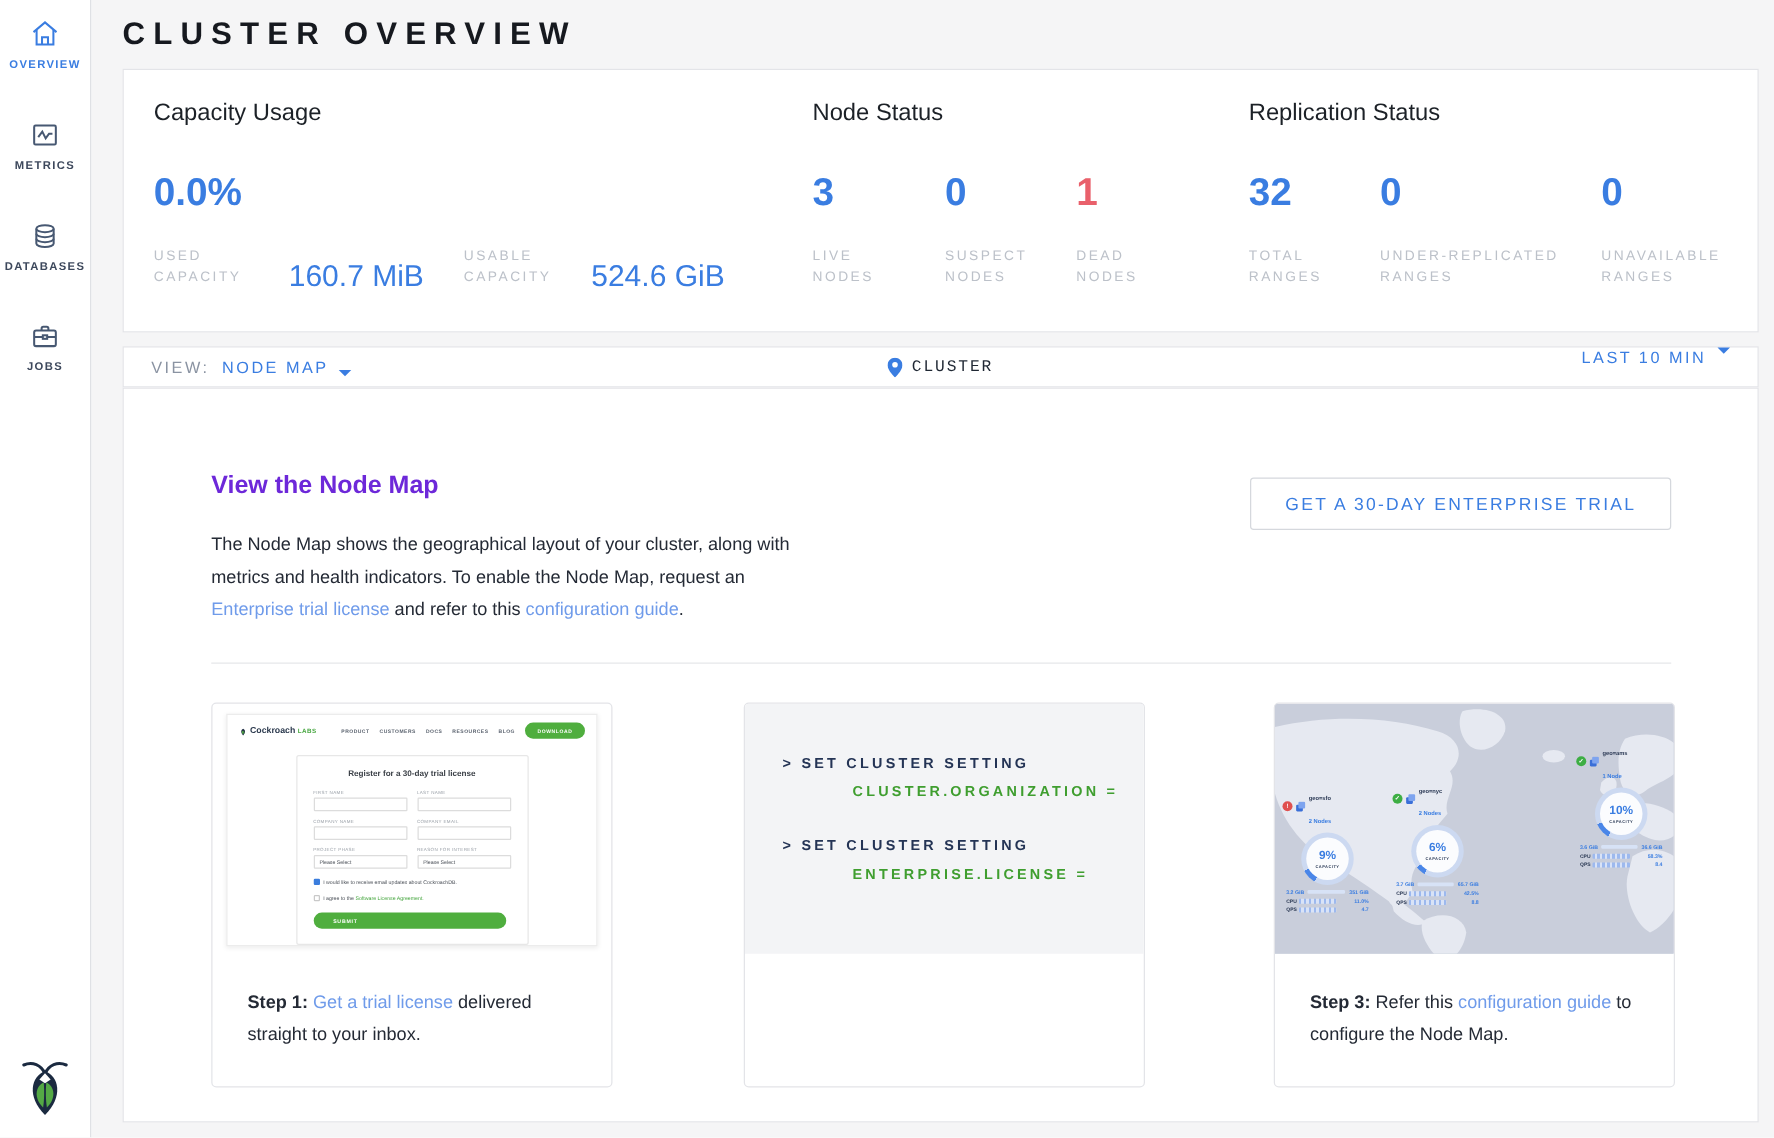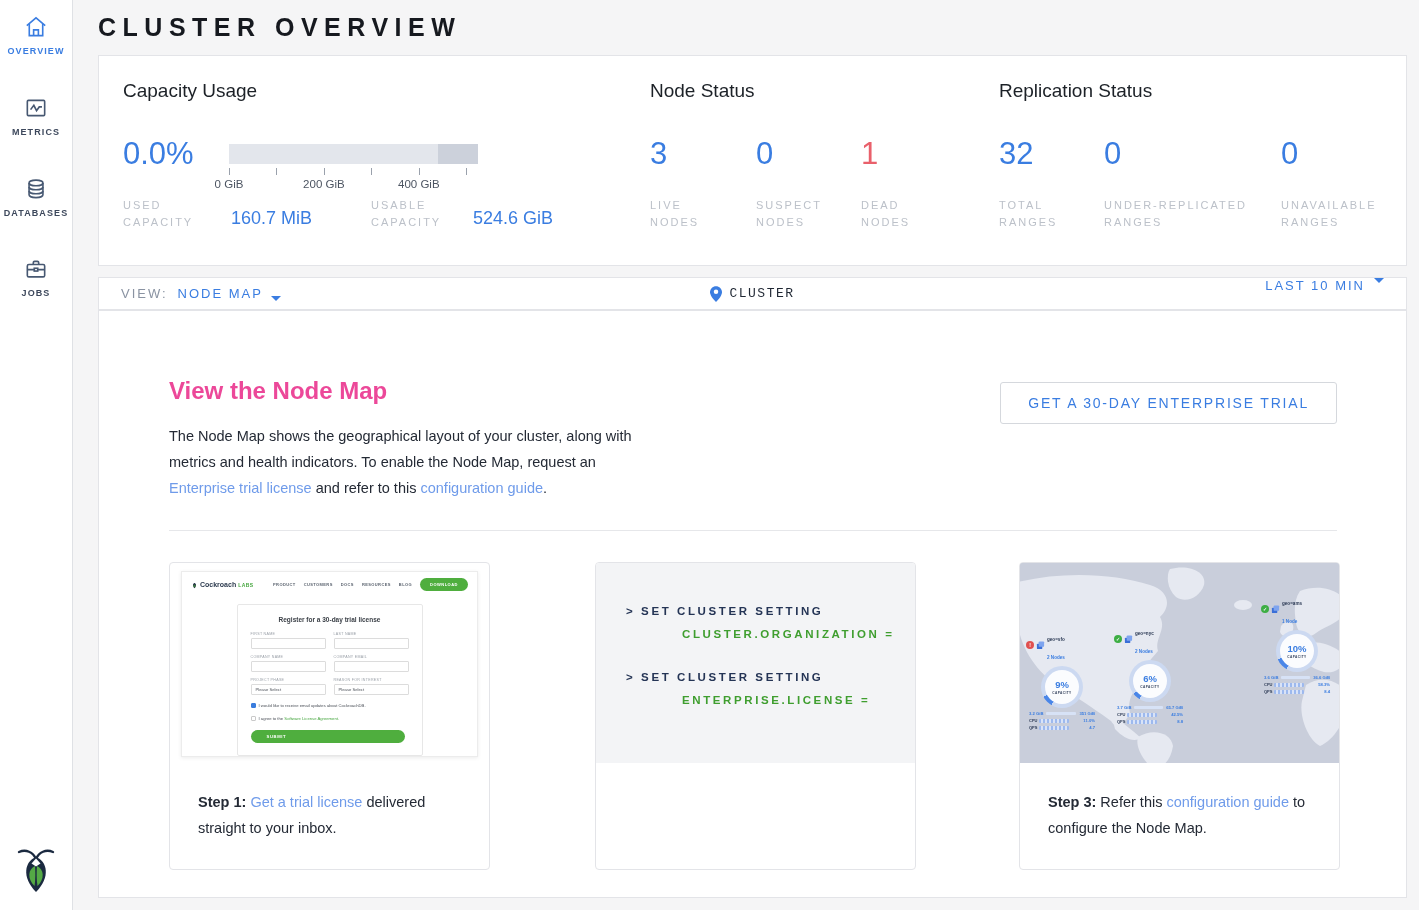--- a/index.html
+++ b/index.html
@@ -18,24 +18,24 @@
 
   
   .content { position:absolute; left:73px; top:0; width:1346px; height:910px; }
   .page-title { position:absolute; left:25px; top:13px; font-size:25px; font-weight:600; letter-spacing:6.5px; color:#16191f; }
 
   .panel { position:absolute; background:#fff; border:1px solid #e3e4e8; }
 
   
   .stats-panel { left:25px; top:55px; width:1309px; height:211px; }
   .sec-title { position:absolute; font-size:19px; color:#1c2127; font-weight:400; }
-  .stat-val { position:absolute; font-size:31px; font-weight:400; color:#3a7de1; }
+  .stat-val { position:absolute; font-size:31px; font-weight:700; color:#3a7de1; }
   .stat-val.alert { color:#e9606b; }
   .stat-lbl { position:absolute; font-size:11px; letter-spacing:2px; color:#bcc1c9; line-height:17px; }
-  .stat-sub { position:absolute; font-size:18px; color:#3a7de1; }
+  .stat-sub { position:absolute; font-size:24px; color:#3a7de1; }
 
   .gauge { position:absolute; left:130px; top:88px; width:249px; }
   .gauge-bar { position:relative; height:20px; width:100%; display:flex; }
   .gauge-light { width:83.9%; background:#e3e6ec; }
   .gauge-dark { width:16.1%; background:#ccd1db; }
   .gauge-ticks { position:relative; height:10px; margin-top:4px; }
   .tick { position:absolute; top:0; width:1px; height:7px; background:#9aa1ac; }
   .gauge-labels { position:relative; height:14px; }
   .gtl { position:absolute; transform:translateX(-50%); font-size:11.5px; color:#4d5562; white-space:nowrap; }
 
@@ -43,21 +43,21 @@
   .view-bar { left:25px; top:277px; width:1309px; height:33px; font-size:13px; }
   .vb-left { position:absolute; left:22px; top:0; height:31px; display:flex; align-items:center; gap:10px; }
   .vb-view { color:#8a93a2; letter-spacing:2px; }
   .vb-sel { color:#3a7de1; letter-spacing:2px; display:flex; align-items:flex-end; gap:8px; cursor:pointer; }
   .vb-center { position:absolute; left:0; right:0; top:0; height:31px; display:flex; align-items:center; justify-content:center; gap:7px; color:#1f2733; letter-spacing:1.5px;font-family:Liberation Mono, monospace; }
   .vb-right { position:absolute; right:22px; top:0; height:31px; display:flex; align-items:flex-start; gap:9px; color:#3a7de1; letter-spacing:2px; cursor:pointer; }
   .chev { width:0; height:0; border-left:5px solid transparent; border-right:5px solid transparent; border-top:5px solid #3a7de1; display:inline-block; }
 
   
   .main-panel { left:25px; top:310px; width:1309px; height:588px; }
-  .nm-heading { position:absolute; left:70px; top:66px; font-size:24px; font-weight:600; color:#ec4899; }
+  .nm-heading { position:absolute; left:70px; top:66px; font-size:20px; font-weight:600; color:#6d28d9; }
   .nm-desc { position:absolute; left:70px; top:112px; width:468px; font-size:14.5px; line-height:26px; color:#242a35; }
   a.lnk { color:#6f9bea; text-decoration:none; cursor:pointer; }
   .trial-btn { position:absolute; right:69px; top:71px; background:#fff; border:1px solid #d5d8dd; border-radius:3px; padding:12px 27px; font-size:14px; letter-spacing:1.8px; color:#3a7de1; font-family:inherit; cursor:pointer; }
   .nm-divider { position:absolute; left:70px; right:69px; top:219px; border-top:1px solid #e6e7ea; }
 
   .card { position:absolute; top:251px; width:321px; height:308px; border:1px solid #e3e4e8; border-radius:4px; background:#fff; overflow:hidden; }
   .card-img { position:relative; width:100%; height:200px; overflow:hidden; }
   .card-caption { padding:26px 28px 0; font-size:14.5px; line-height:26px; color:#242a35; }
   .card-caption b { font-weight:700; }
 
@@ -170,39 +170,20 @@
   </aside>
 
   <main class="content">
 
     <h1 class="page-title">CLUSTER OVERVIEW</h1>
 
     <section class="panel stats-panel">
 
       <h2 class="sec-title" style="left:24px;top:24px">Capacity Usage</h2>
       <div class="stat-val" style="left:24px;top:80px">0.0%</div>
-      <div class="gauge">
-        <div class="gauge-bar">
-          <div class="gauge-light"></div>
-          <div class="gauge-dark"></div>
-        </div>
-        <div class="gauge-ticks">
-          <span class="tick" style="left:0%"></span>
-            <span class="tick" style="left:19.06%"></span>
-            <span class="tick" style="left:38.11%"></span>
-            <span class="tick" style="left:57.17%"></span>
-            <span class="tick" style="left:76.23%"></span>
-            <span class="tick" style="left:95.28%"></span>
-        </div>
-        <div class="gauge-labels">
-          <span class="gtl" style="left:0%">0 GiB</span>
-          <span class="gtl" style="left:38.11%">200 GiB</span>
-          <span class="gtl" style="left:76.23%">400 GiB</span>
-        </div>
-      </div>
       <div class="stat-lbl" style="left:24px;top:141px">
         <div>USED</div>
           <div>CAPACITY</div>
       </div>
       <div class="stat-sub" style="left:132px;top:152px">160.7 MiB</div>
       <div class="stat-lbl" style="left:272px;top:141px">
         <div>USABLE</div>
           <div>CAPACITY</div>
       </div>
       <div class="stat-sub" style="left:374px;top:152px">524.6 GiB</div>

